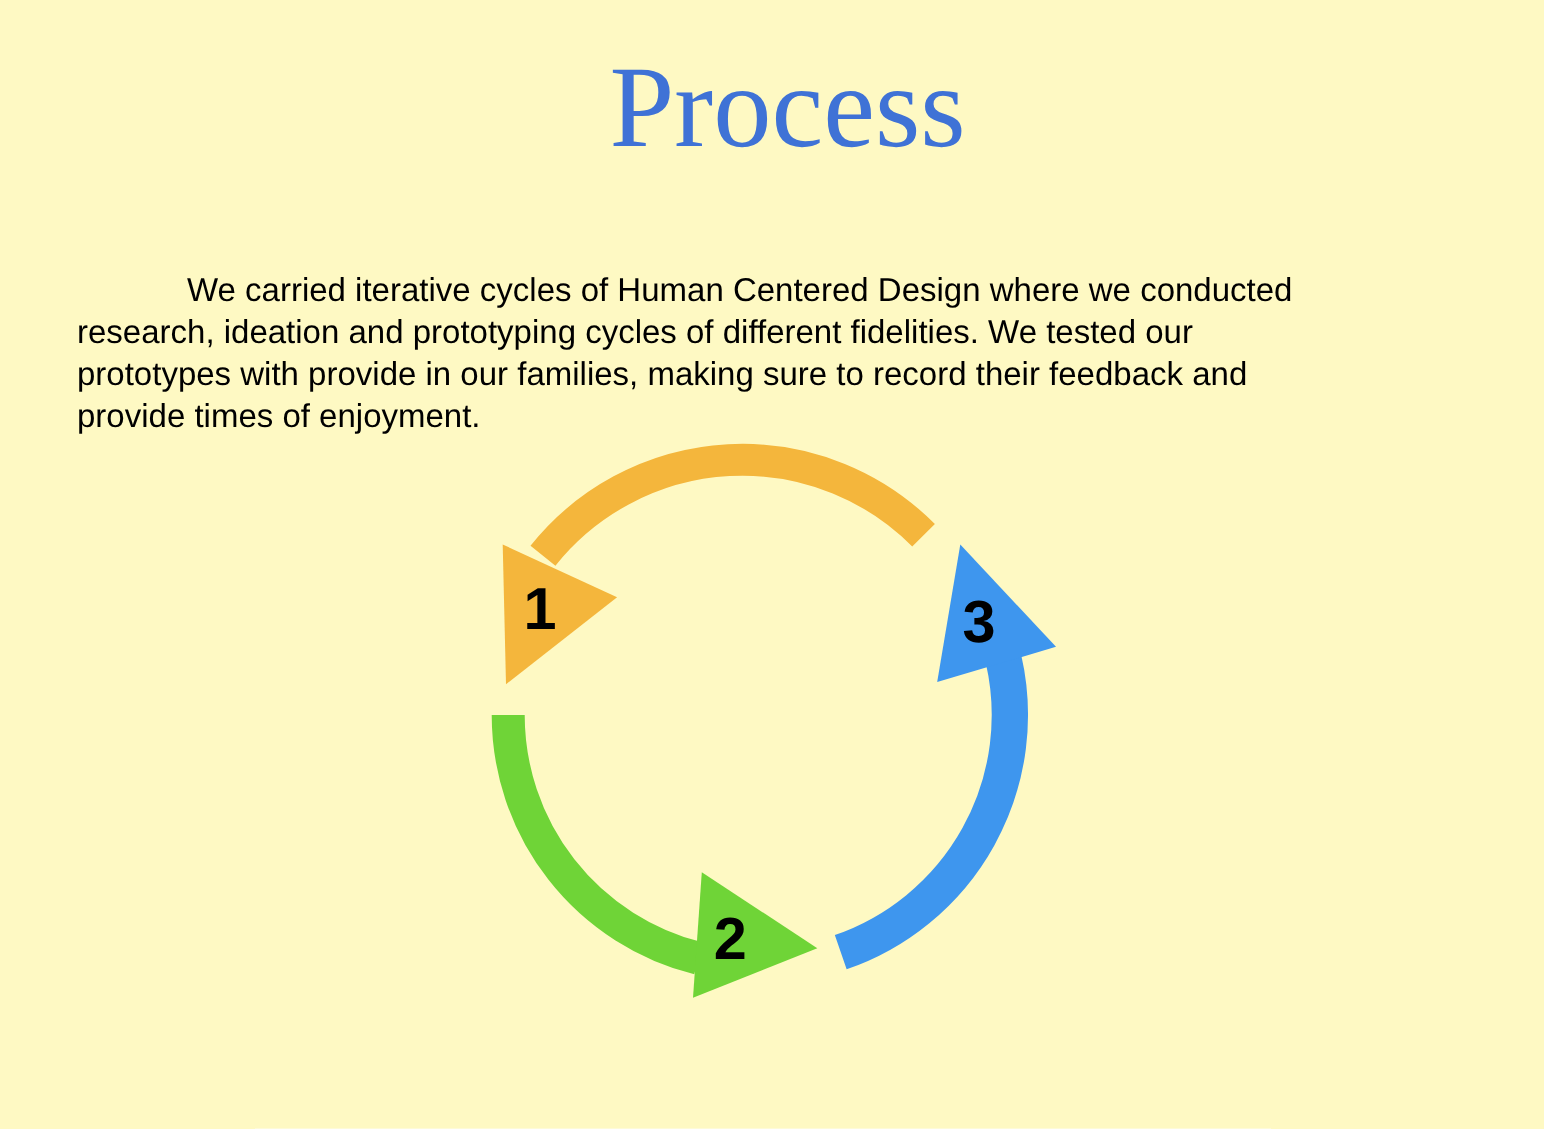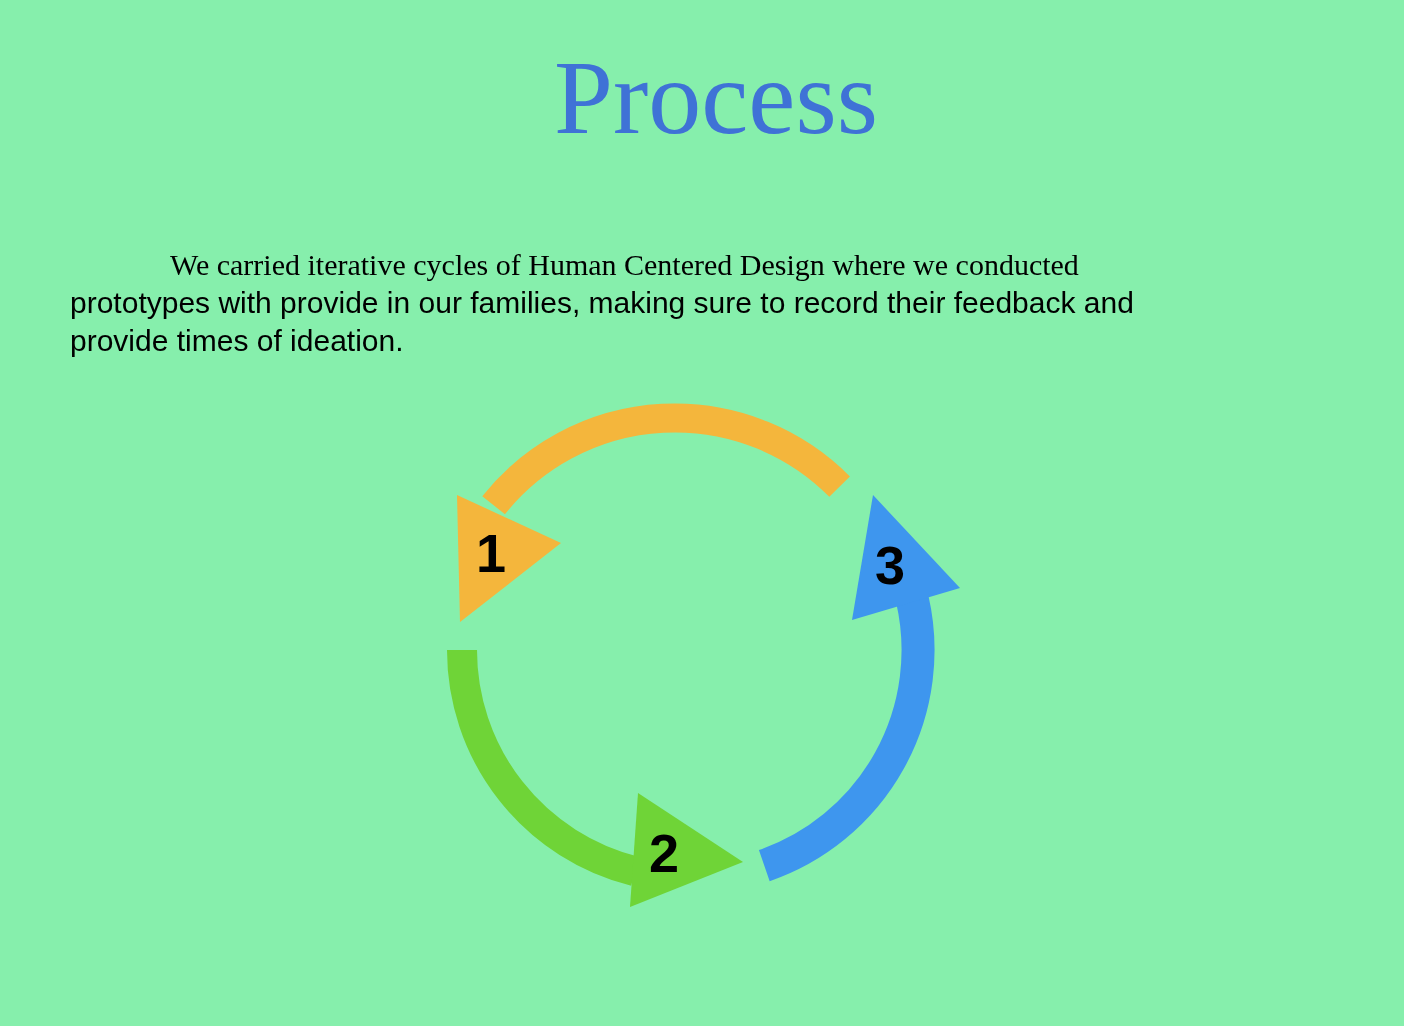--- a/index.html
+++ b/index.html
@@ -10,21 +10,21 @@
   body {
     width: 1404px;
     height: 1026px;
     overflow: hidden;
     font-family: "Liberation Sans", sans-serif;
   }
   .slide {
     position: relative;
     width: 1404px;
     height: 1026px;
-    background: #86efac;
+    background: #fef9c3;
   }
   .title {
     position: absolute;
     top: 34px;
     left: 0;
     width: 1404px;
     margin: 0;
     padding-left: 28px;
     box-sizing: border-box;
     text-align: center;
@@ -40,21 +40,20 @@
     width: 1320px;
     font-size: 30px;
     line-height: 38px;
     color: #000000;
   }
   .body-line {
     white-space: nowrap;
   }
   .body-line.indent {
     padding-left: 100px;
-    font-family: Liberation Serif, serif;
   }
   .diagram-svg {
     position: absolute;
     left: 0;
     top: 0;
     width: 1404px;
     height: 1026px;
   }
   .arc {
     fill: none;
@@ -69,22 +68,23 @@
 </style>
 </head>
 <body>
 
 <div class="slide">
 
   <h1 class="title" style="color: rgb(63, 114, 214);">Process</h1>
 
   <div class="body-text">
     <div class="body-line indent">We carried iterative cycles of Human Centered Design where we conducted</div>
+    <div class="body-line">research, ideation and prototyping cycles of different fidelities. We tested our</div>
     <div class="body-line">prototypes with provide in our families, making sure to record their feedback and</div>
-    <div class="body-line">provide times of ideation.</div>
+    <div class="body-line">provide times of enjoyment.</div>
   </div>
 
   <svg class="diagram-svg" viewBox="0 0 1404 1026" xmlns="http://www.w3.org/2000/svg">
 
     <g>
       <path class="arc" d="M 839.6 486.6 A 232 232 0 0 0 493.6 505.2" stroke-width="29" stroke="#F4B63C"></path>
       <polygon points="457,495 561,543 460,622" fill="#F4B63C"></polygon>
       <text class="step-num" x="491" y="572" fill="#000000">1</text>
     </g>
 

